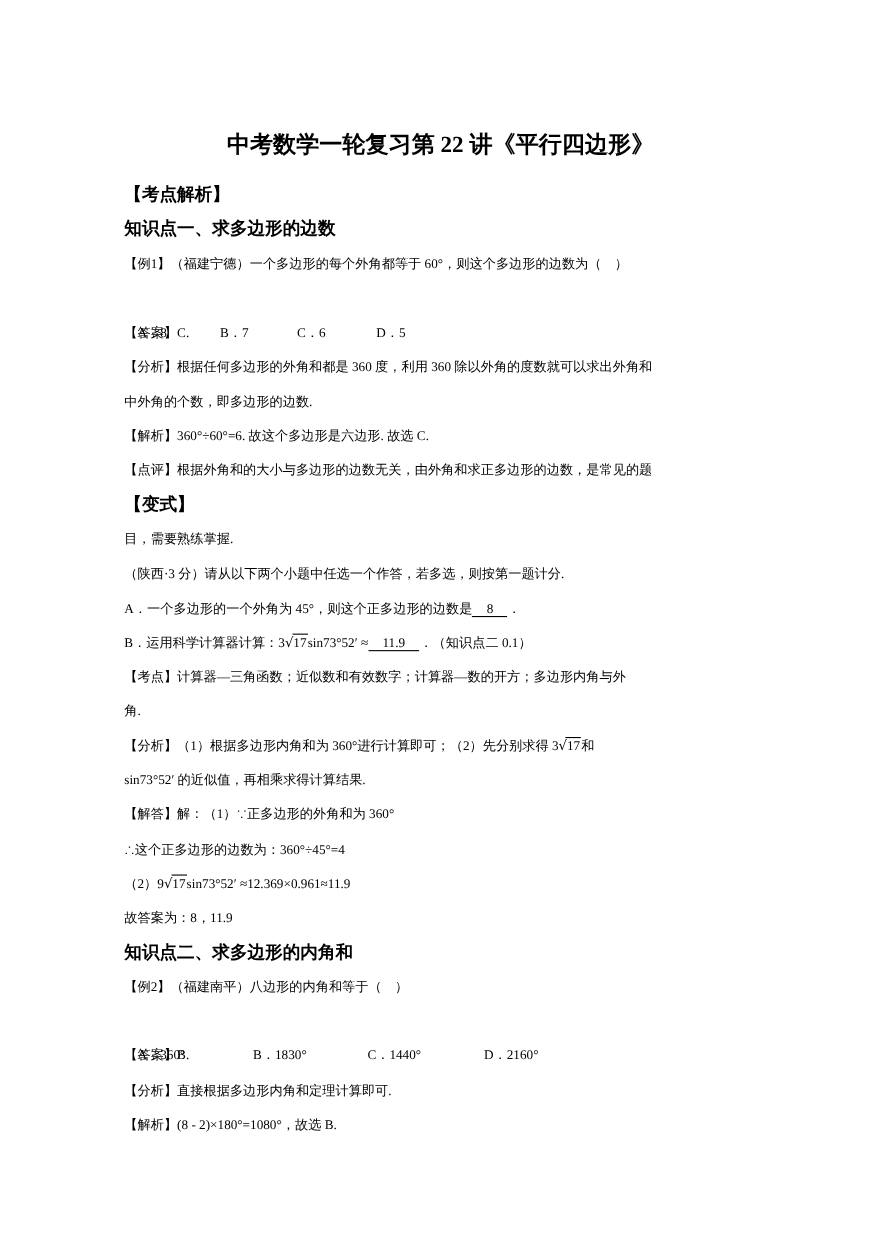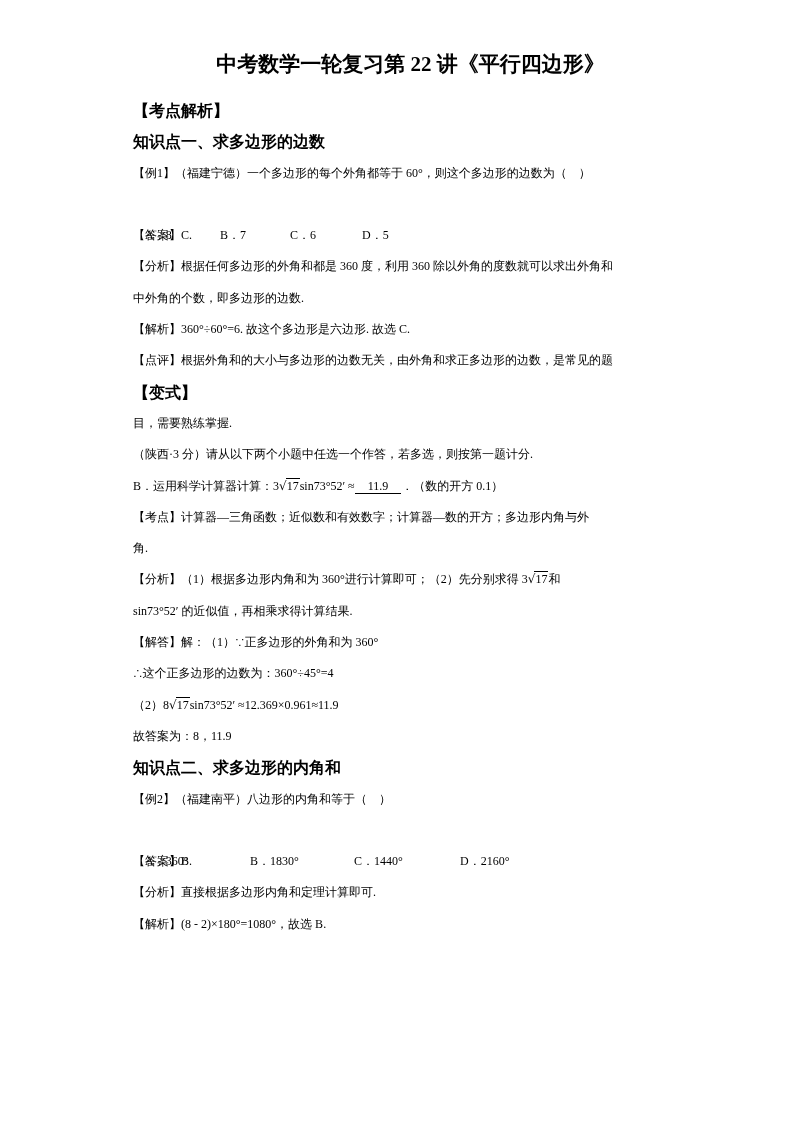--- a/index.html
+++ b/index.html
@@ -1,21 +1,21 @@
 <!DOCTYPE html>
 <html><head>
 <meta charset="utf-8">
 <style>
   html,body{margin:0;padding:0;}
   body{
     width:794px;height:1123px;background:#ffffff;color:#000000;
     font-family:"Liberation Serif","DejaVu Serif",serif;
     overflow:hidden;
   }
-  .doc{padding:51px 106px 0 113px;margin-left:20px;}
+  .doc{padding:118px 106px 0 113px;}
   .title{
     font-size:21px;font-weight:bold;text-align:center;
     line-height:26px;margin-bottom:18px;white-space:nowrap;
   }
   .line{
     font-size:12px;line-height:31.3px;height:31.3px;
     white-space:pre;
   }
   .bold{font-weight:bold;font-size:16px;}
   .opt{display:inline-block;}
@@ -53,33 +53,34 @@
 
   <div class="line">【解析】360°÷60°=6. 故这个多边形是六边形. 故选 C.</div>
 
   <div class="line">【点评】根据外角和的大小与多边形的边数无关，由外角和求正多边形的边数，是常见的题</div>
   <div class="line bold">【变式】</div>
 
   <div class="line">目，需要熟练掌握.</div>
 
   <div class="line">（陕西·3 分）请从以下两个小题中任选一个作答，若多选，则按第一题计分.</div>
 
+  <div class="line"><span>A．一个多边形的一个外角为 45°，则这个正多边形的边数是</span><span class="blank">8</span><span>．</span></div>
 
-  <div class="line"><span>B．运用科学计算器计算：3</span><span class="sqrt"><span class="sign">√</span><span class="num">17</span></span><span>sin73°52′ ≈</span><span class="blank">11.9</span><span>．（数的开方 0.1）</span></div>
+  <div class="line"><span>B．运用科学计算器计算：3</span><span class="sqrt"><span class="sign">√</span><span class="num">17</span></span><span>sin73°52′ ≈</span><span class="blank">11.9</span><span>．（知识点二 0.1）</span></div>
 
   <div class="line">【考点】计算器—三角函数；近似数和有效数字；计算器—数的开方；多边形内角与外</div>
   <div class="line">角.</div>
 
   <div class="line"><span>【分析】（1）根据多边形内角和为 360°进行计算即可；（2）先分别求得 3</span><span class="sqrt"><span class="sign">√</span><span class="num">17</span></span><span>和</span></div>
   <div class="line">sin73°52′ 的近似值，再相乘求得计算结果.</div>
 
   <div class="line">【解答】解：（1）∵正多边形的外角和为 360°</div>
   <div class="line">∴这个正多边形的边数为：360°÷45°=4</div>
 
-  <div class="line"><span>（2）8</span><span class="sqrt"><span class="sign">√</span><span class="num">17</span></span><span>sin73°52′ ≈12.369×0.961≈11.9</span></div>
+  <div class="line"><span>（2）9</span><span class="sqrt"><span class="sign">√</span><span class="num">17</span></span><span>sin73°52′ ≈12.369×0.961≈11.9</span></div>
 
   <div class="line">故答案为：8，11.9</div>
 
   <div class="line bold">知识点二、求多边形的内角和</div>
 
   <div class="line">【例2】（福建南平）八边形的内角和等于（　）</div>
 
   <div class="line">
     <span class="opt o2a">A．360°</span><span class="opt o2b">B．1830°</span><span class="opt o2c">C．1440°</span><span class="opt">D．2160°</span>
   </div>

